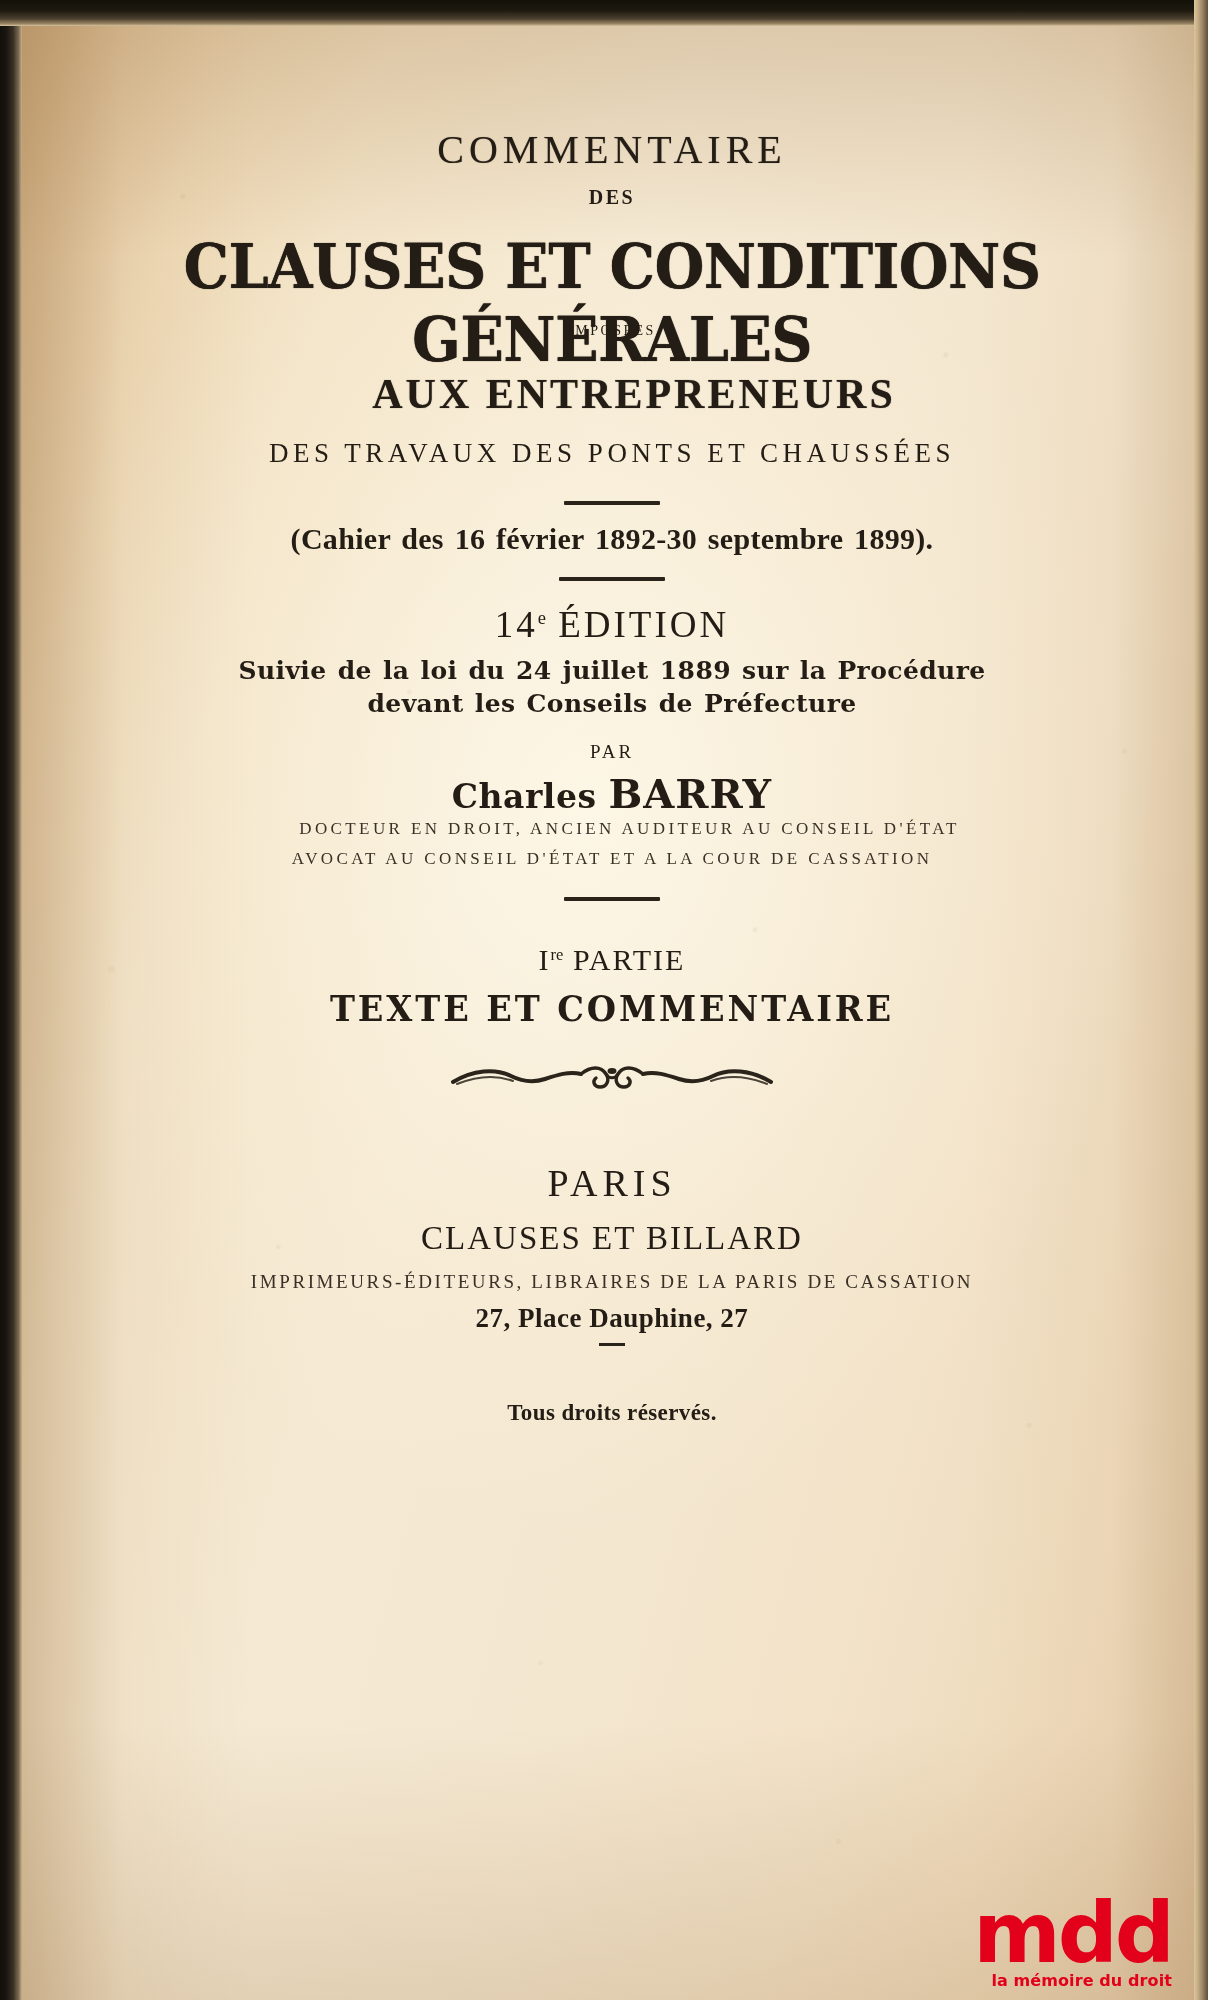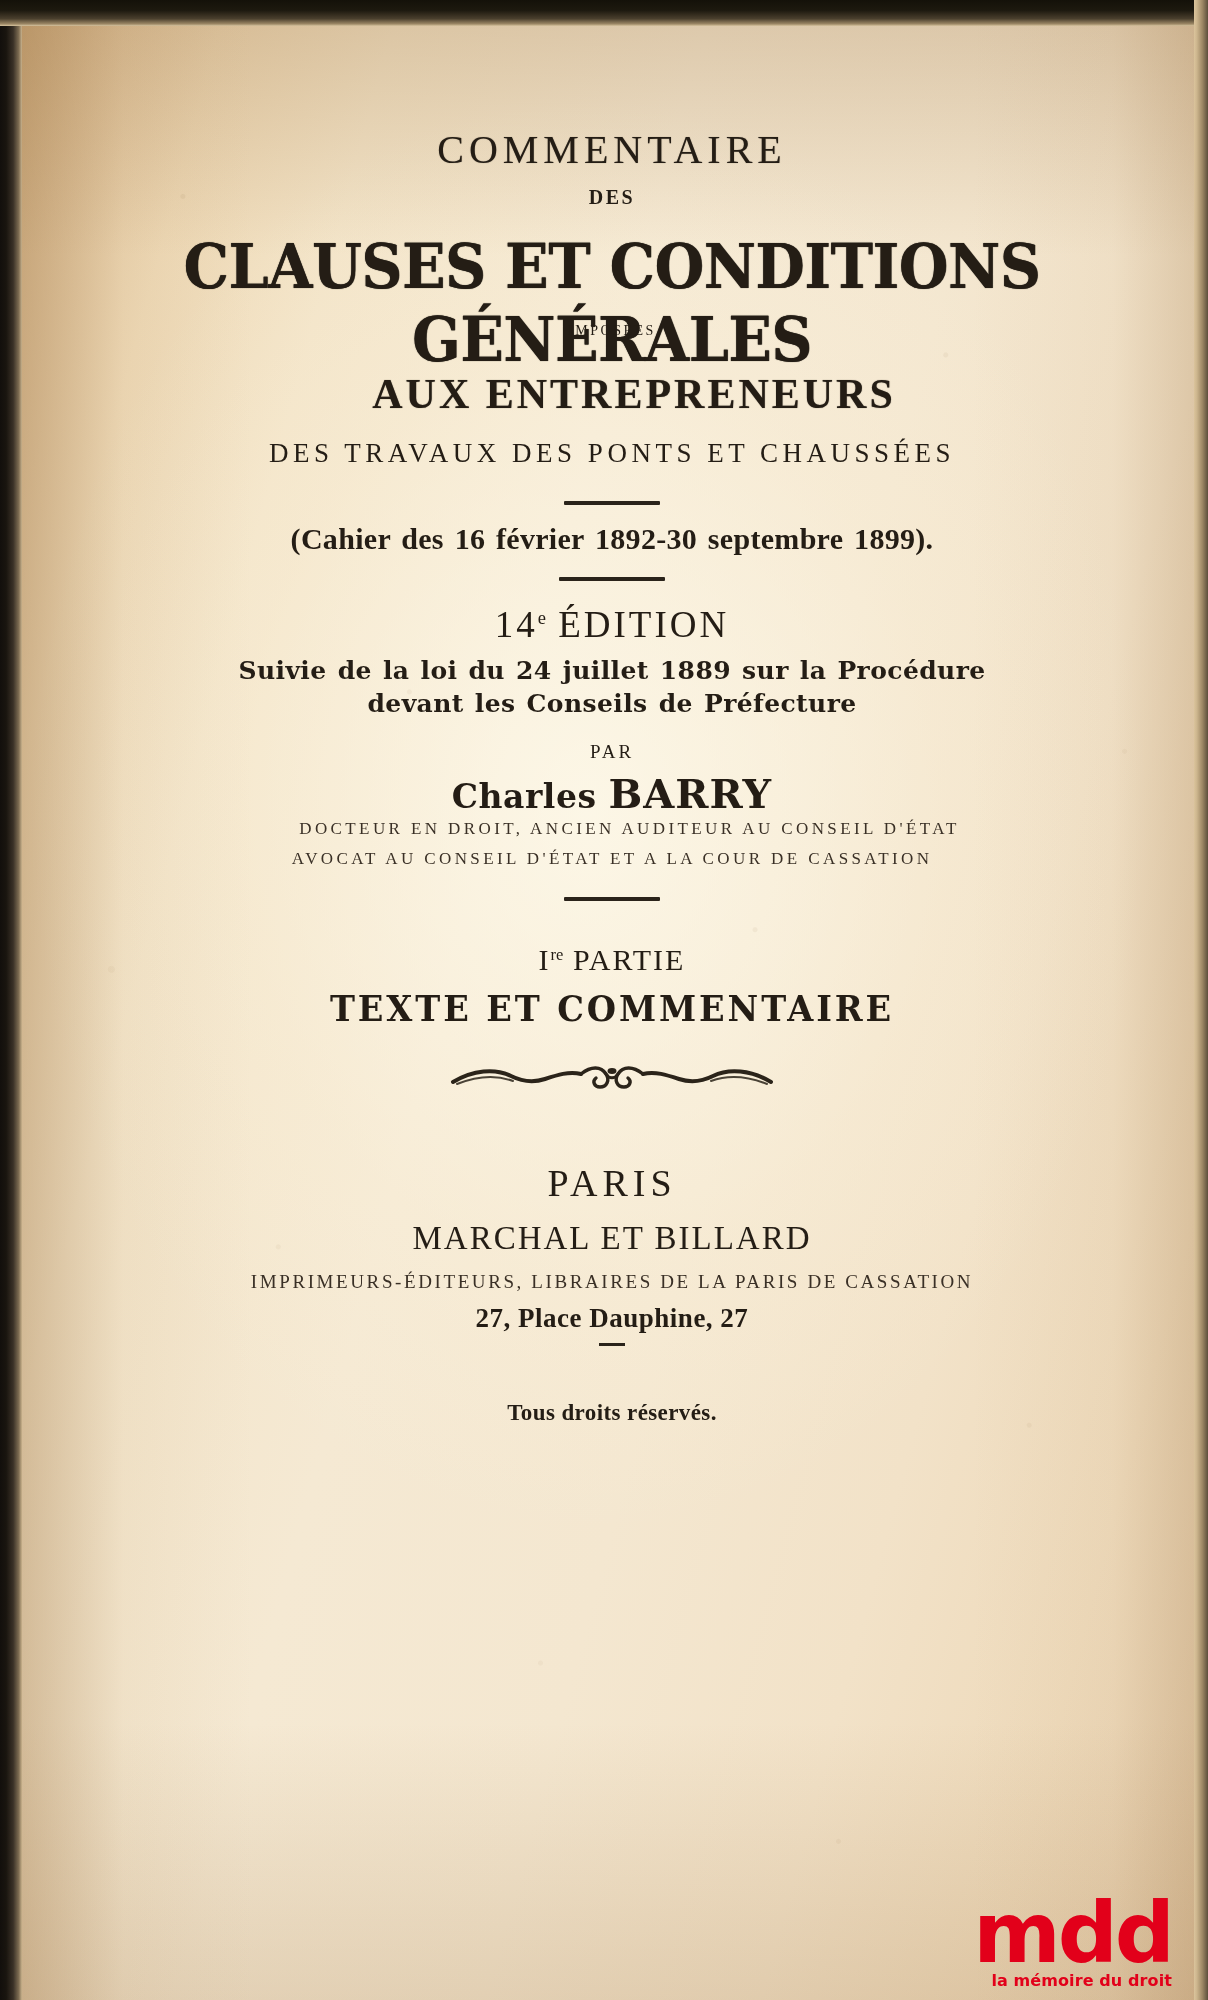--- a/index.html
+++ b/index.html
@@ -414,21 +414,21 @@
           <path d="M134 20 C 144 12, 154 12, 159 20 C 163 26, 160 33, 153 33 C 147 33, 145 27, 149 24" stroke-width="3.4"></path>
           <path d="M196 20 C 186 12, 176 12, 171 20 C 167 26, 170 33, 177 33 C 183 33, 185 27, 181 24" stroke-width="3.4"></path>
           <path d="M159 20 C 162 25, 168 25, 171 20" stroke-width="3"></path>
         </g>
         <ellipse cx="165" cy="17" rx="4.5" ry="3" fill="#2b241a"></ellipse>
       </svg>
     </div>
 
     <div class="t-city ink">PARIS</div>
 
-    <div class="t-publisher ink">MARCHAL ET BILLARD</div>
+    <div class="t-publisher ink">CLAUSES ET BILLARD</div>
 
     <div class="t-imprimeurs ink-soft">IMPRIMEURS-ÉDITEURS, LIBRAIRES DE LA PARIS DE CASSATION</div>
 
     <div class="t-address ink">27, Place Dauphine, 27</div>
 
     <div class="t-dash"></div>
 
 
     <div class="t-rights ink">Tous droits réservés.</div>
 

